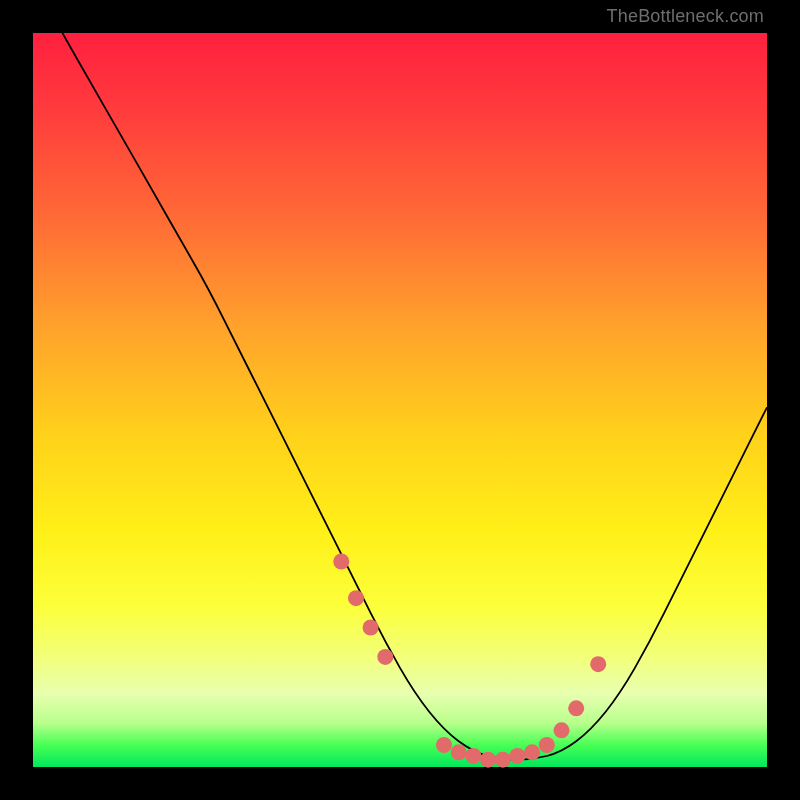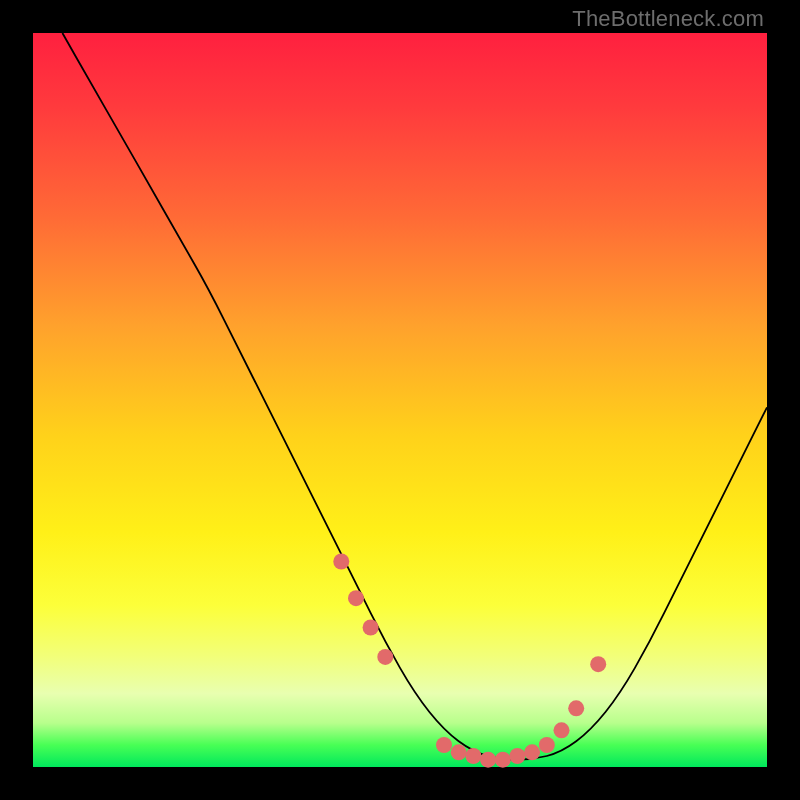--- a/index.html
+++ b/index.html
@@ -40,21 +40,21 @@
       #b8ff8c 94%,
       #48ff55 97%,
       #00e85c 100%
     );
   }
   .watermark {
     position: absolute;
     top: 6px;
     right: 36px;
     color: #6d6d6d;
-    font-size: 22px;
+    font-size: 18px;
     letter-spacing: 0.2px;
     font-weight: 400;
   }
   svg.curve {
     position: absolute;
     left: 33px;
     top: 33px;
     width: 734px;
     height: 734px;
     overflow: visible;

